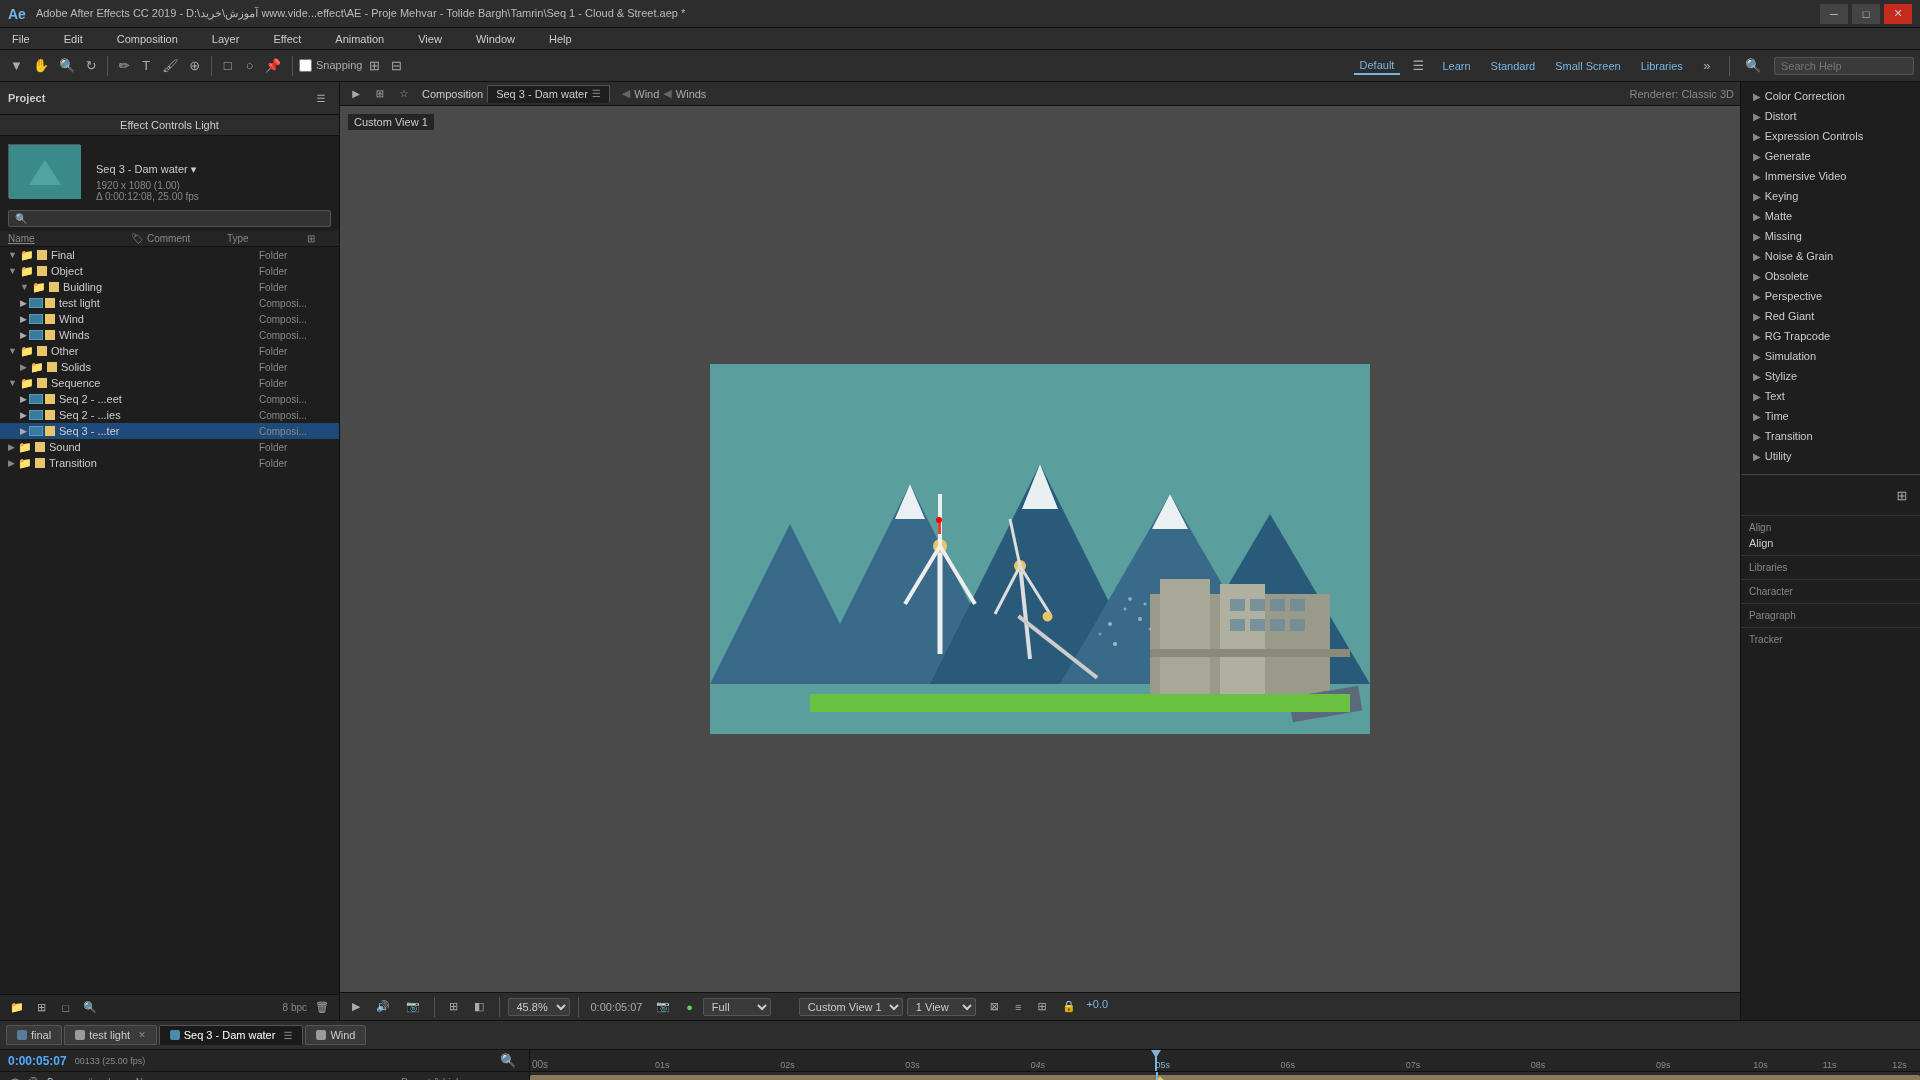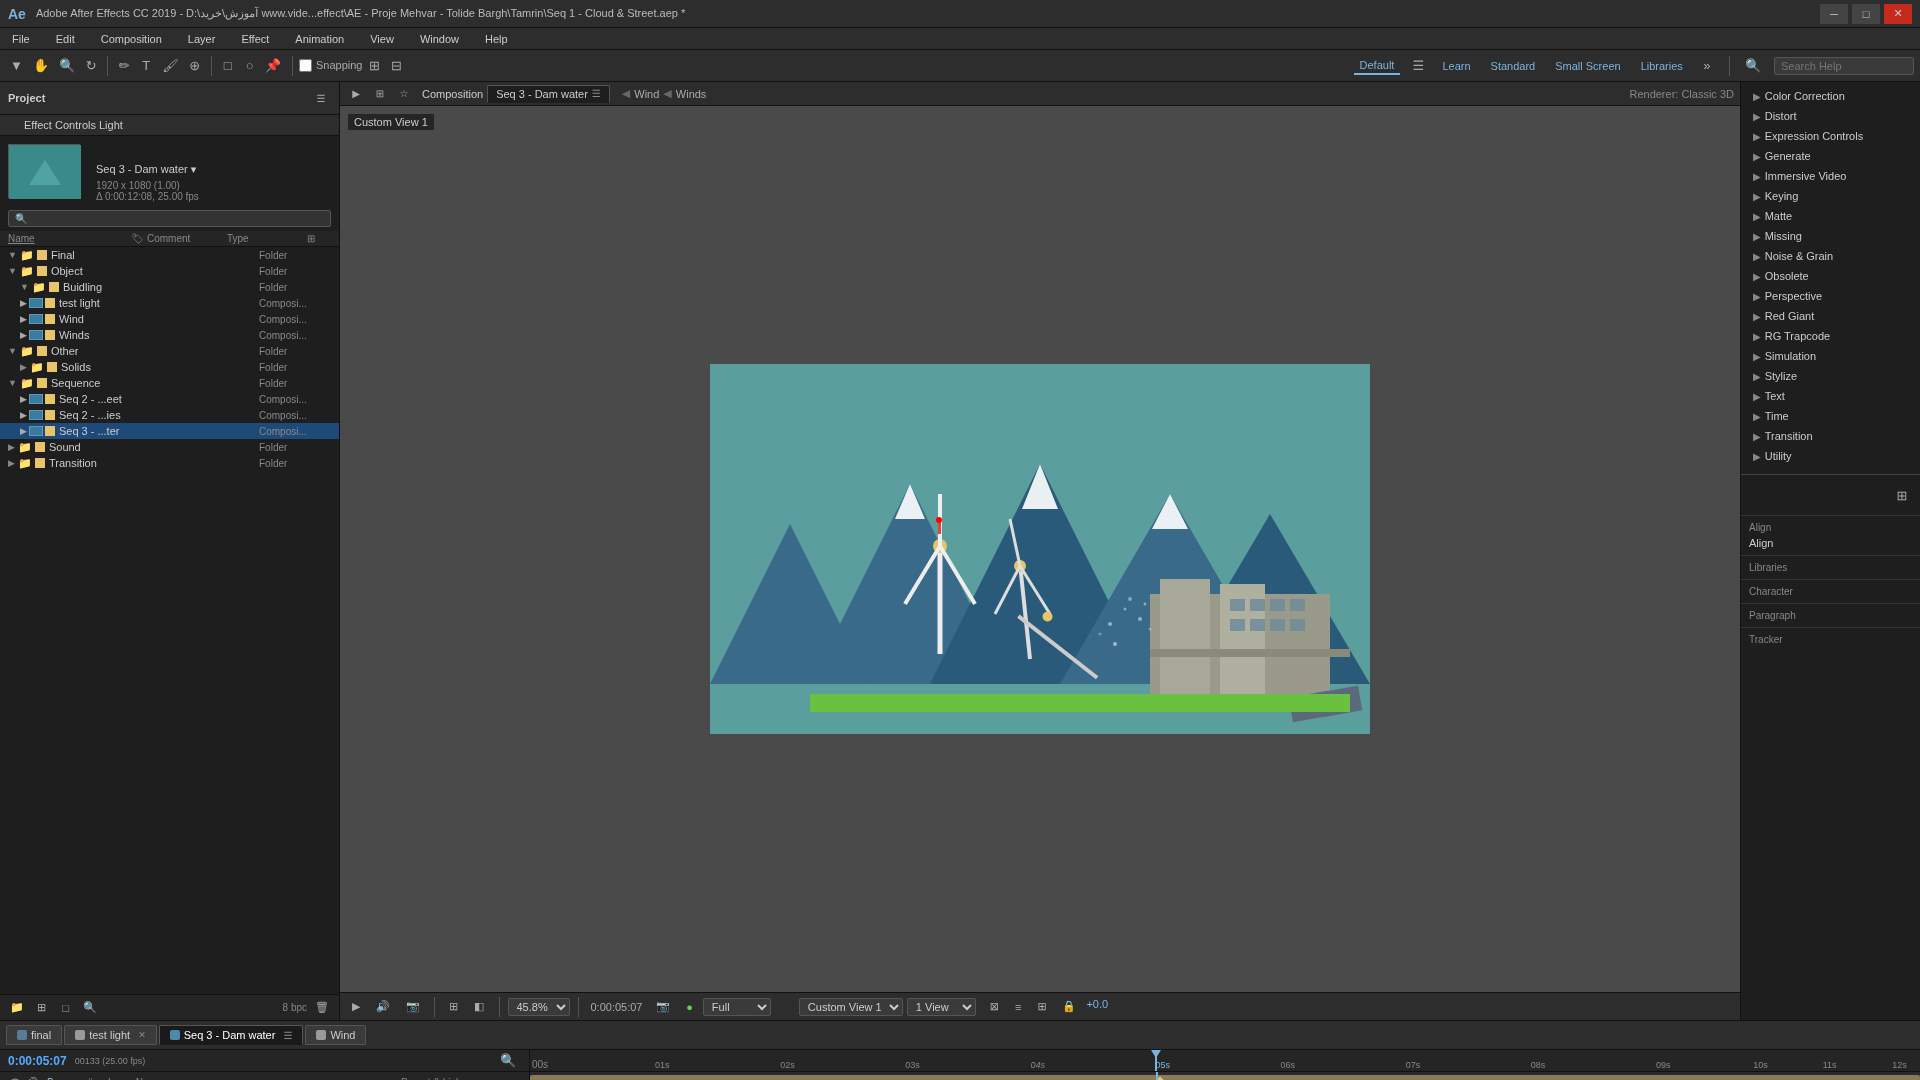--- a/index.html
+++ b/index.html
@@ -7,40 +7,40 @@
 
     
     #titlebar { background: #2d2d2d; height: 28px; display: flex; align-items: center; justify-content: space-between; padding: 0 8px; border-bottom: 1px solid #111; }
     #titlebar-left { display: flex; align-items: center; gap: 4px; }
     #titlebar-title { font-size: 11px; color: #ccc; }
     #titlebar-controls { display: flex; gap: 4px; }
     .win-btn { width: 28px; height: 20px; background: #444; border: none; color: #ccc; cursor: pointer; font-size: 11px; display: flex; align-items: center; justify-content: center; }
     .win-btn.close { background: #c42b1c; }
 
     
-    #menubar { background: #2d2d2d; height: 22px; display: flex; align-items: center; padding: 0 4px; border-bottom: 1px solid #111; gap: 10px; }
+    #menubar { background: #2d2d2d; height: 22px; display: flex; align-items: center; padding: 0 4px; border-bottom: 1px solid #111; gap: 18px; }
     .menu-item { padding: 2px 8px; font-size: 11px; color: #ccc; cursor: pointer; border-radius: 2px; }
 
     
     #toolbar { background: #2d2d2d; height: 32px; display: flex; align-items: center; padding: 0 6px; border-bottom: 1px solid #111; gap: 4px; }
     .toolbar-btn { background: transparent; border: none; color: #aaa; cursor: pointer; font-size: 13px; padding: 2px 4px; border-radius: 2px; height: 24px; display: flex; align-items: center; justify-content: center; min-width: 20px; }
     .toolbar-separator { width: 1px; height: 20px; background: #555; margin: 0 4px; }
     .toolbar-group { display: flex; align-items: center; gap: 2px; }
     .toolbar-right { margin-left: auto; display: flex; align-items: center; gap: 8px; }
     .toolbar-label { color: #7ab4e0; font-size: 11px; padding: 2px 6px; cursor: pointer; }
     .toolbar-label.active { color: #7ab4e0; border-bottom: 2px solid #7ab4e0; }
     .search-box { background: #3a3a3a; border: 1px solid #555; color: #ccc; padding: 2px 6px; font-size: 11px; width: 140px; border-radius: 2px; }
 
     
     #main { display: flex; height: calc(1080px - 28px - 22px - 32px - 30px - 30px); }
 
     
     #left-panel { width: 340px; background: #1e1e1e; border-right: 1px solid #111; display: flex; flex-direction: column; }
     #project-header { background: #2d2d2d; padding: 4px 8px; border-bottom: 1px solid #111; display: flex; align-items: center; gap: 4px; font-size: 11px; font-weight: bold; }
-    #effect-controls { background: #2d2d2d; padding: 4px 24px; border-bottom: 1px solid #111; font-size: 11px; }
+    #effect-controls { background: #2d2d2d; padding: 4px 24px; border-bottom: 1px solid #111; font-size: 11px; text-align: center; }
     .comp-preview { width: 72px; height: 54px; background: #3a8a8a; margin: 8px; border: 1px solid #555; flex-shrink: 0; }
     .comp-info { padding: 4px 8px; font-size: 10px; color: #999; }
     .search-row { padding: 4px 8px; display: flex; align-items: center; }
     .search-input { background: #333; border: 1px solid #555; color: #ccc; padding: 2px 6px; font-size: 10px; width: 100%; border-radius: 2px; }
     .table-header { display: flex; align-items: center; padding: 2px 8px; background: #252525; border-bottom: 1px solid #111; font-size: 10px; color: #888; }
     .th-name { flex: 1; text-decoration: underline; }
     .th-comment { width: 80px; }
     .th-type { width: 80px; }
     .file-tree { flex: 1; overflow-y: auto; }
     .tree-item { display: flex; align-items: center; padding: 2px 0; padding-left: 8px; font-size: 11px; cursor: pointer; }

